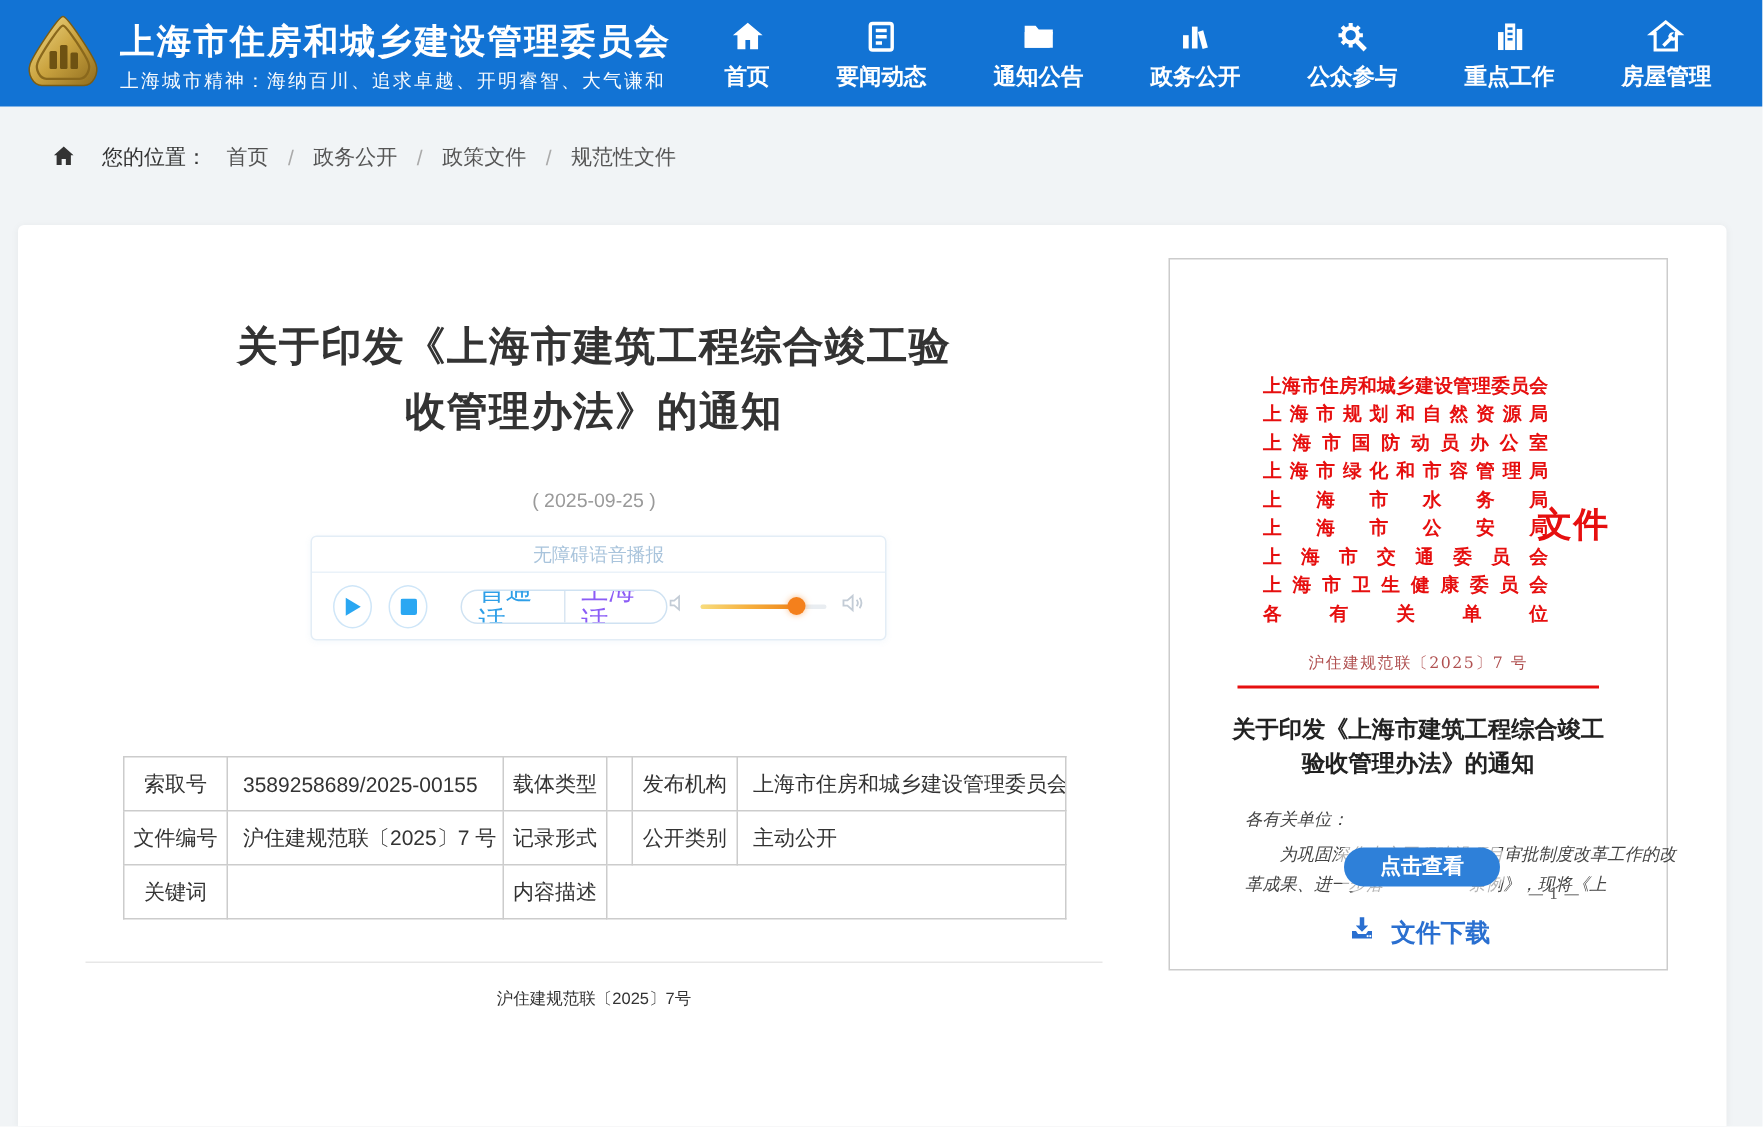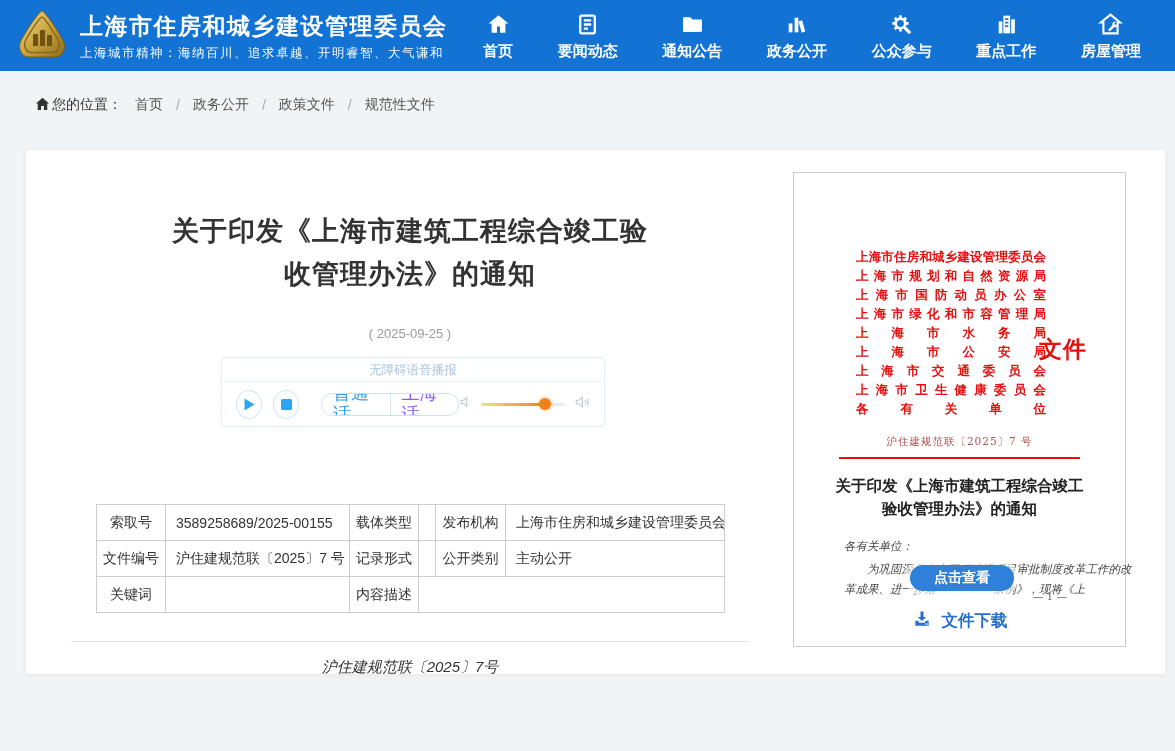--- a/index.html
+++ b/index.html
@@ -11,26 +11,26 @@
   .brand { position:absolute; left:16px; top:9px; display:flex; align-items:center; gap:12px; }
   .brand-title { color:#fff; font-size:23px; font-weight:bold; letter-spacing:1.5px; line-height:28px; }
   .brand-sub { color:#fff; font-size:12.5px; letter-spacing:1.5px; margin-top:5px; font-weight:normal; opacity:.97; }
   .nav { position:absolute; left:483px; right:34px; top:0; height:71px; display:flex; justify-content:space-between; align-items:center; }
   .nav-item { display:flex; flex-direction:column; align-items:center; gap:5px; cursor:pointer; padding-top:2px; }
   .nav-item svg { width:25px; height:25px; display:block; }
   .nav-label { color:#fff; font-size:15px; font-weight:bold; white-space:nowrap; }
 
   
   .breadcrumb { position:absolute; left:35px; top:96px; display:flex; align-items:center; gap:13px; font-size:14px; color:#555; }
-  .breadcrumb .bc-label { color:#333; display:flex; align-items:center; gap:2px; }
+  .breadcrumb .bc-label { color:#333; display:flex; align-items:center; gap:18px; }
   .breadcrumb a { color:#555; text-decoration:none; cursor:pointer; }
   .breadcrumb .sep { color:#aaa; }
 
   
-  .card { position:absolute; left:26px; top:150px; width:1139px; height:524px; background:#fff; border-radius:4px 4px 0 0; box-shadow:0 1px 6px rgba(0,0,0,.05); }
+  .card { position:absolute; left:12px; top:150px; width:1139px; height:601px; background:#fff; border-radius:4px 4px 0 0; box-shadow:0 1px 6px rgba(0,0,0,.05); }
 
   .article-title { position:absolute; left:45px; top:60px; width:678px; text-align:center; font-size:27px; font-weight:bold; color:#333; line-height:43px; letter-spacing:1px; }
   .article-date { position:absolute; left:45px; top:176px; width:678px; text-align:center; font-size:13px; color:#9a9a9a; }
 
   
   .player { position:absolute; left:195px; top:207px; width:384px; height:70px; background:#fff; border:1px solid #e3edf6; border-radius:4px; box-shadow:0 1px 4px rgba(120,160,200,.08); }
   .player-top { height:24px; line-height:24px; text-align:center; font-size:12.5px; color:#a9c4dc; border-bottom:1px solid #eaf2f9; }
   .player-controls { height:44px; display:flex; align-items:center; padding:0 14px; }
   .pbtn { width:29px; height:29px; border-radius:50%; border:1px solid #cfe6f8; background:#fff; display:flex; align-items:center; justify-content:center; cursor:pointer; }
   .pbtn + .pbtn { margin-left:11px; }
@@ -42,21 +42,21 @@
   .vol-track { position:relative; width:84px; height:3px; background:#e9edf1; border-radius:2px; cursor:pointer; }
   .vol-fill { position:absolute; left:0; top:0; height:3px; width:76%; border-radius:2px; background:linear-gradient(90deg,#f8dd7e,#f6b03e,#ef8418); }
   .vol-handle { position:absolute; top:-4.5px; left:76%; width:12px; height:12px; margin-left:-6px; border-radius:50%; background:#f4801c; box-shadow:0 0 4px rgba(244,128,28,.55); cursor:grab; }
 
   
   .meta-table { position:absolute; left:70px; top:354px; border-collapse:collapse; table-layout:fixed; width:628px; font-size:14px; color:#333; }
   .meta-table td { border:1px solid #ccc; height:36px; padding:0 10px; overflow:hidden; white-space:nowrap; }
   .meta-table td.lbl { text-align:center; padding:0 4px; }
 
   .divider { position:absolute; left:45px; top:491px; width:678px; height:1px; background:#e7e7e7; }
-  .doc-number, .doc-title { position:absolute; left:45px; width:678px; text-align:center; font-size:15px; color:#333;font-style:italic; }
+  .doc-number, .doc-title { position:absolute; left:45px; width:678px; text-align:center; font-size:11px; color:#333; }
   .doc-number { top:508px; }
   .doc-title  { top:563px; }
 
   
   .preview { position:absolute; left:767px; top:22px; width:333px; height:475px; background:#fff; border:1px solid #ccc; }
   .agencies { position:absolute; left:62px; top:74px; width:190px; font-family:"DejaVu Serif", serif; font-weight:bold; color:#e60f0f; font-size:12.5px; line-height:19px; }
   .agency-line { text-align:justify; text-align-last:justify; }
   .wenjian { position:absolute; left:245px; top:149px; font-family:"DejaVu Serif", serif; font-weight:bold; color:#e60f0f; font-size:23px; letter-spacing:1px;margin-top:12px; }
   .pv-docnum { position:absolute; left:0; top:262px; width:100%; text-align:center; font-family:"DejaVu Serif", serif; font-size:10.5px; color:#b05050; letter-spacing:1px; }
   .red-line { position:absolute; left:45px; right:45px; top:284px; height:2px; background:#e60f0f; }

